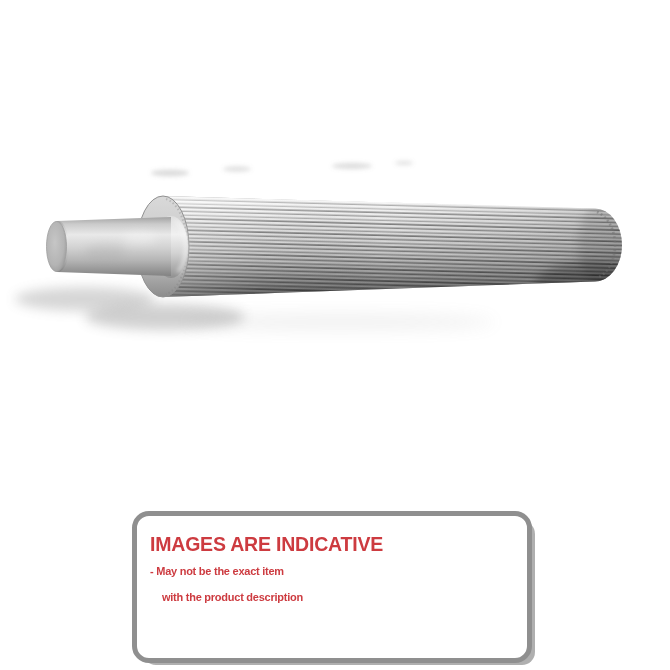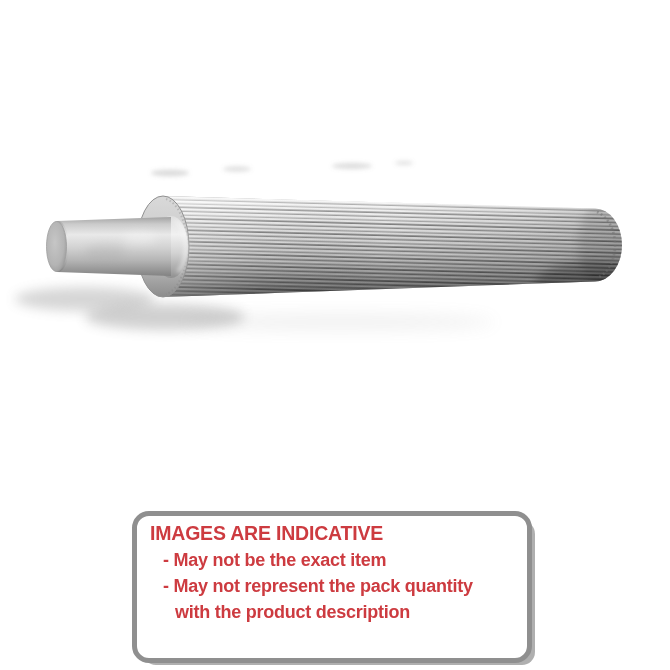--- a/index.html
+++ b/index.html
@@ -22,40 +22,39 @@
   svg.photo{display:block;}
   .notice{
     position:absolute;
     left:132px;top:511px;
     width:400px;height:152px;
     box-sizing:border-box;
     background:#ffffff;
     border:5px solid var(--border-gray);
     border-radius:17px;
     box-shadow:7px 6px 0 -4px rgba(96,96,96,0.5);
-    padding:4px 8px 0 13px;
+    padding:15px 8px 0 13px;
     overflow:hidden;
   }
   .notice h1{
     margin:0;
     color:var(--red);
     font-size:19.5px;
     font-weight:bold;
     line-height:27px;
     letter-spacing:-0.2px;
     white-space:nowrap;
   }
   .notice .line{
     color:var(--red);
-    font-size:18px;
+    font-size:11px;
     font-weight:bold;
     line-height:26px;
     letter-spacing:-0.25px;
     white-space:nowrap;
-    margin-left:13px;
   }
   .notice .line.cont{
     padding-left:12px;
   }
 </style>
 </head>
 <body>
 
 <div class="stage">
 
@@ -176,17 +175,16 @@
         <ellipse cx="56.5" cy="246.5" rx="10" ry="25" fill="url(#gShaftFace)" stroke="#9e9e9e" stroke-width="0.8"></ellipse>
         <ellipse cx="105" cy="252" rx="20" ry="8" fill="#9a9a9a" opacity="0.18" filter="url(#b4)"></ellipse>
         <ellipse cx="140" cy="238" rx="16" ry="6" fill="#ffffff" opacity="0.3" filter="url(#b4)"></ellipse>
       </g>
     </svg>
   </figure>
 
   <section class="notice">
     <h1>IMAGES ARE INDICATIVE</h1>
     <div class="line">- May not be the exact item</div>
-    <div class="line">- May not represent the pack quantity</div>
     <div class="line cont">with the product description</div>
   </section>
 
 </div>
 
 </body></html>

